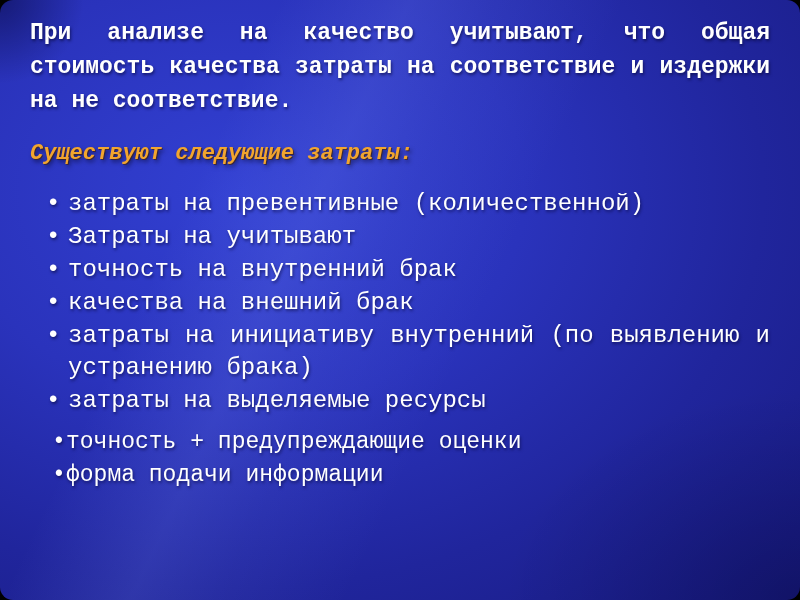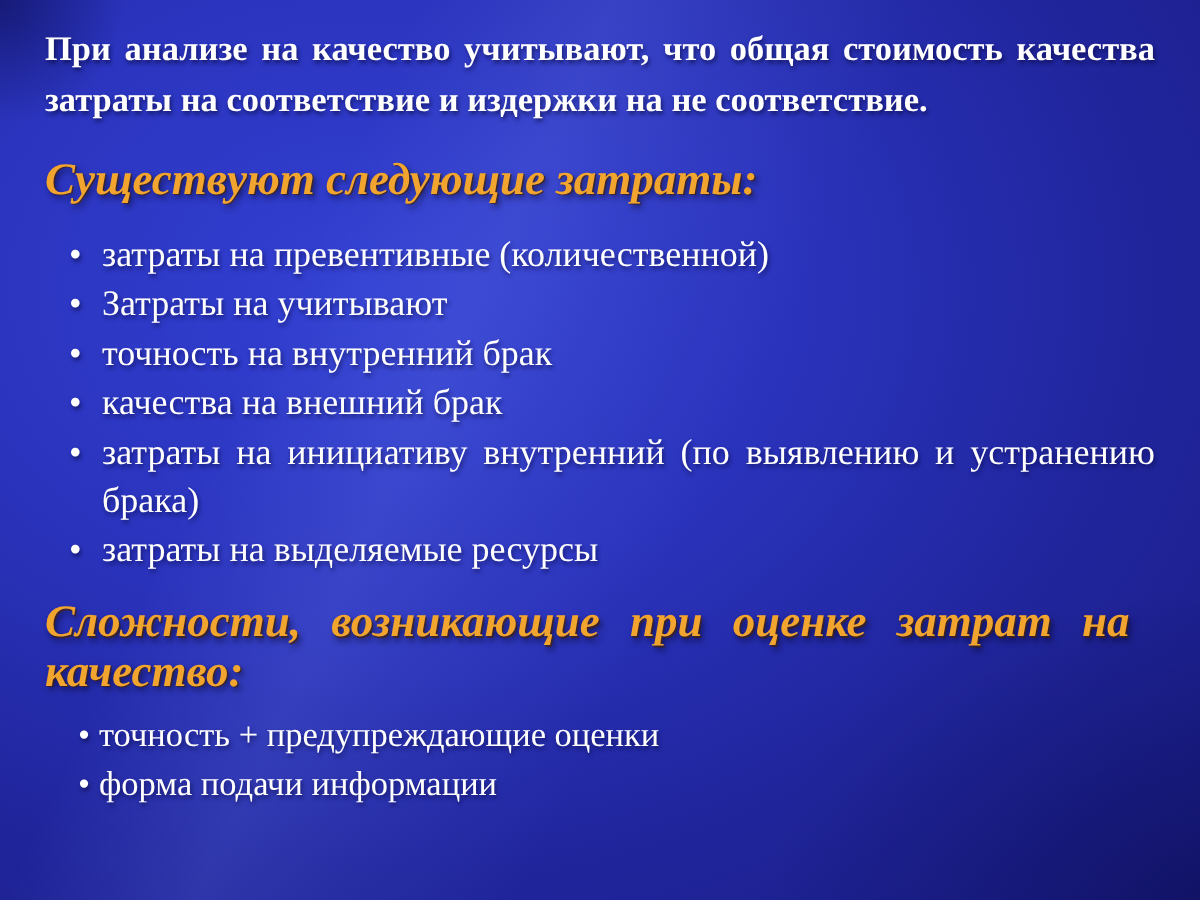--- a/index.html
+++ b/index.html
@@ -7,43 +7,44 @@
     padding: 0;
     background: #000;
   }
   .slide {
     position: relative;
     width: 800px;
     height: 600px;
     overflow: hidden;
     box-sizing: border-box;
     padding: 16px 30px 0 30px;
-    font-family: Liberation Serif, serif;
+    font-family: Liberation Mono, monospace;
     background:
       radial-gradient(ellipse 120px 120px at 0% 0%, rgba(0,0,45,0.45), rgba(0,0,45,0) 70%),
       radial-gradient(ellipse 420px 300px at 100% 100%, rgba(0,0,40,0.30), rgba(0,0,40,0) 70%),
       linear-gradient(115deg, rgba(130,150,255,0) 26%, rgba(130,150,255,0.16) 38%, rgba(130,150,255,0.08) 46%, rgba(130,150,255,0) 58%),
       radial-gradient(ellipse 950px 720px at 30% 32%, #3240d2 0%, #2a33bc 30%, #20259c 55%, #1a1d88 75%, #151670 100%);
+    border-radius: 13px;
   }
   .intro {
     margin: 0;
     color: #ffffff;
     font-weight: bold;
     font-size: 23px;
     line-height: 34px;
     text-align: justify;
     text-align-last: left;
     text-shadow: 1px 2px 3px rgba(8,8,60,0.65);
   }
   .heading {
     margin: 20px 17px 0 0;
     color: #f2a52e;
     font-weight: bold;
     font-style: italic;
-    font-size: 30px;
+    font-size: 22px;
     line-height: 32px;
     text-shadow: 1px 1px 0 rgba(70,35,0,0.65), 2px 3px 4px rgba(0,0,30,0.55);
   }
   .heading.second {
     margin-top: 15px;
     line-height: 33px;
     text-align: justify;
     text-align-last: left;
   }
   ul.list {
@@ -101,21 +102,20 @@
     <li>
       <span class="b">•</span>
       <span class="t">затраты на инициативу внутренний (по выявлению и устранению брака)</span>
     </li>
     <li>
       <span class="b">•</span>
       <span class="t">затраты на выделяемые ресурсы</span>
     </li>
   </ul>
 
-  <h2 class="heading second">Сложности, возникающие при оценке затрат на качество:</h2>
 
   <ul class="list list2">
     <li>
       <span class="b">•</span>
       <span class="t">точность + предупреждающие оценки</span>
     </li>
     <li>
       <span class="b">•</span>
       <span class="t">форма подачи информации</span>
     </li>

